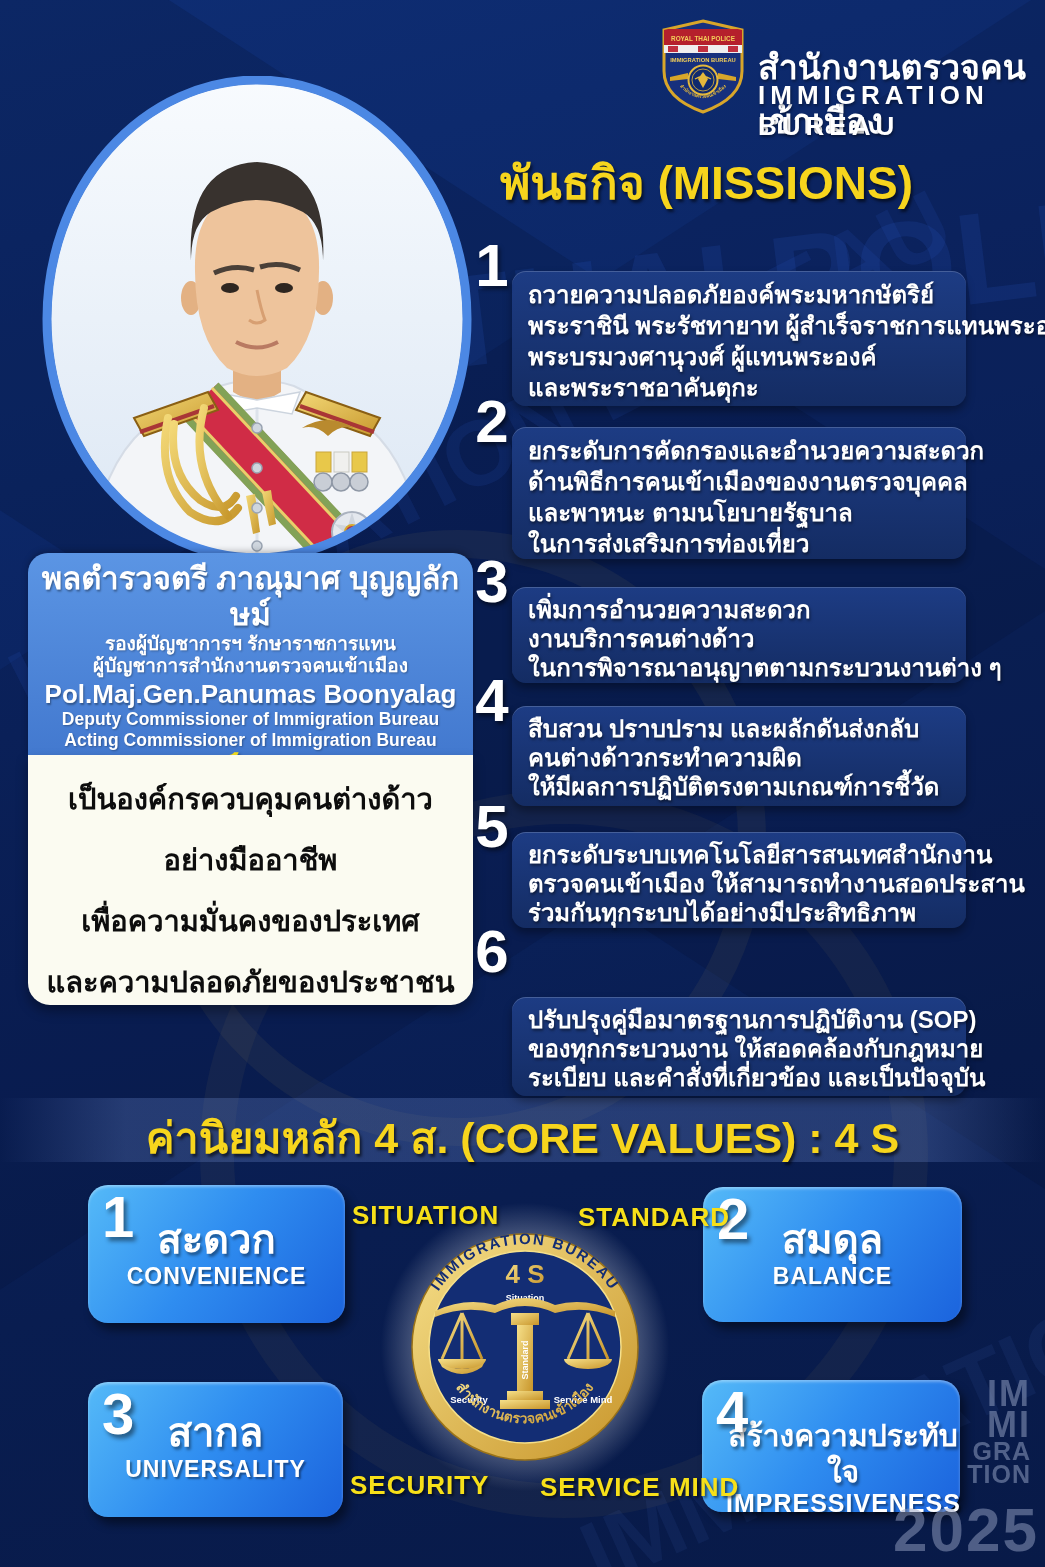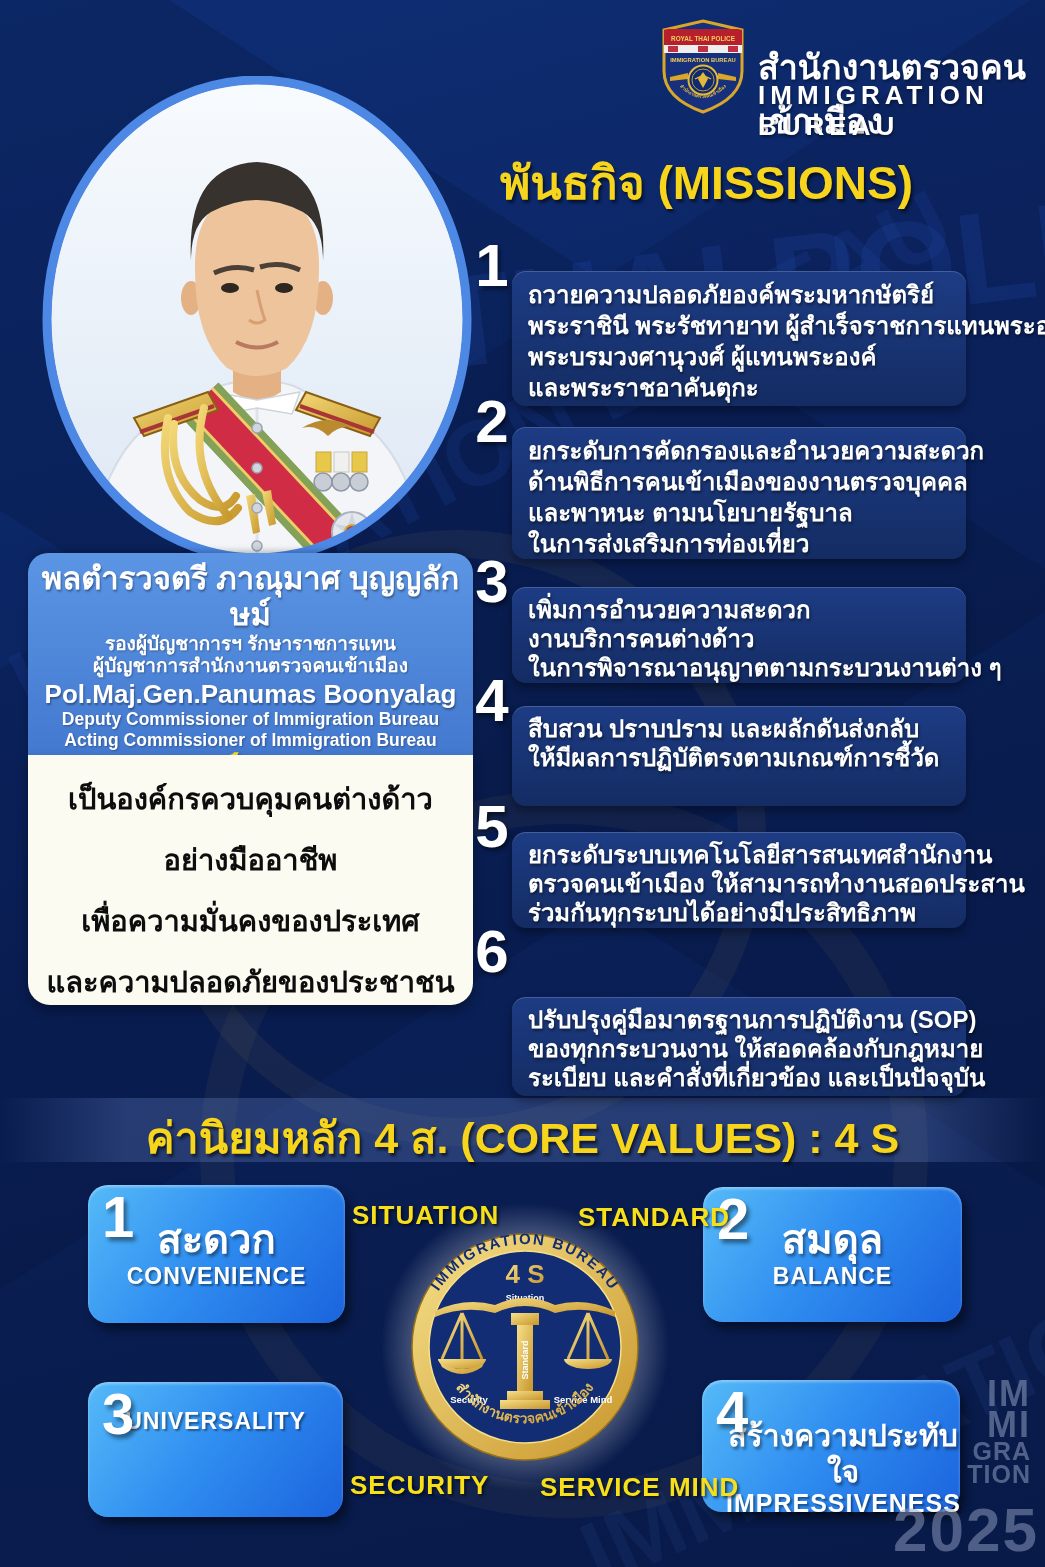--- a/index.html
+++ b/index.html
@@ -230,20 +230,21 @@
   <div class="m-num" style="top:552px;">3</div>
   <div class="m-card small" style="top:548px;height:96px;">
     <div class="m-line">เพิ่มการอำนวยความสะดวก</div>
     <div class="m-line">งานบริการคนต่างด้าว</div>
     <div class="m-line">ในการพิจารณาอนุญาตตามกระบวนงานต่าง ๆ</div>
   </div>
 
   <div class="m-num" style="top:671px;">4</div>
   <div class="m-card small" style="top:667px;height:100px;">
     <div class="m-line">สืบสวน ปราบปราม และผลักดันส่งกลับ</div>
+    <div class="m-line">คนต่างด้าวกระทำความผิด</div>
     <div class="m-line">ให้มีผลการปฏิบัติตรงตามเกณฑ์การชี้วัด</div>
   </div>
 
   <div class="m-num" style="top:797px;">5</div>
   <div class="m-card small" style="top:793px;height:96px;">
     <div class="m-line">ยกระดับระบบเทคโนโลยีสารสนเทศสำนักงาน</div>
     <div class="m-line">ตรวจคนเข้าเมือง ให้สามารถทำงานสอดประสาน</div>
     <div class="m-line">ร่วมกันทุกระบบได้อย่างมีประสิทธิภาพ</div>
   </div>
 
@@ -279,20 +280,21 @@
     <div class="v-th">สะดวก</div>
     <div class="v-en">CONVENIENCE</div>
   </div>
   <div class="v-card" style="left:703px;top:1187px;width:259px;height:135px;padding-top:28px;">
     <div class="v-num">2</div>
     <div class="v-th">สมดุล</div>
     <div class="v-en">BALANCE</div>
   </div>
   <div class="v-card" style="left:88px;top:1382px;width:255px;height:135px;padding-top:26px;">
     <div class="v-num">3</div>
+    <div class="v-th">สากล</div>
     <div class="v-en">UNIVERSALITY</div>
   </div>
   <div class="v-card v-card4" style="left:702px;top:1380px;width:258px;height:132px;padding-top:38px;padding-left:24px;">
     <div class="v-num">4</div>
     <div class="v-th">สร้างความประทับใจ</div>
     <div class="v-en">IMPRESSIVENESS</div>
   </div>
 
   <div class="cv-label" style="left:352px;top:1200px;">SITUATION</div>
   <div class="cv-label" style="left:578px;top:1202px;">STANDARD</div>

